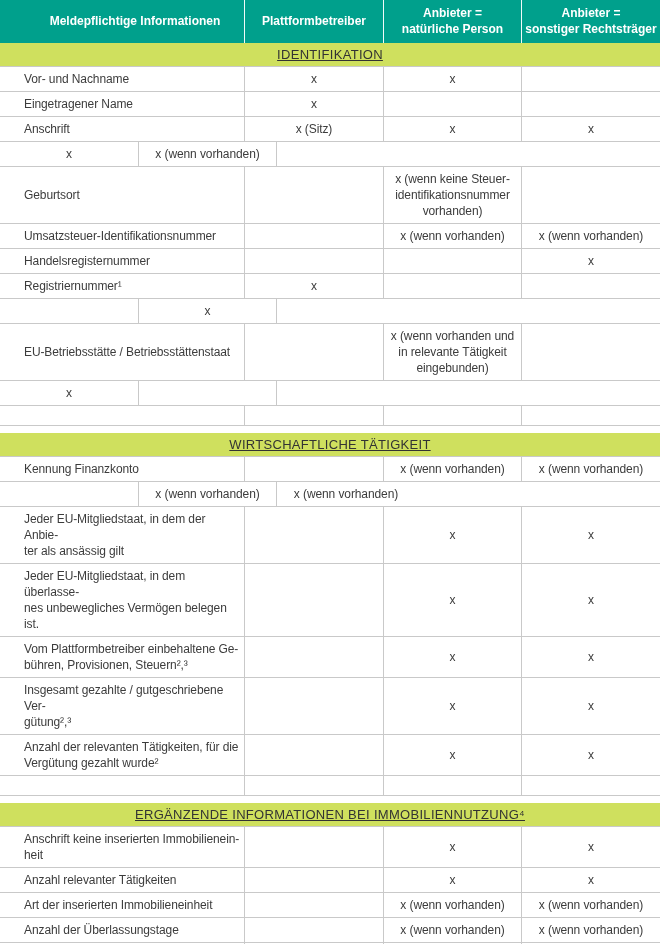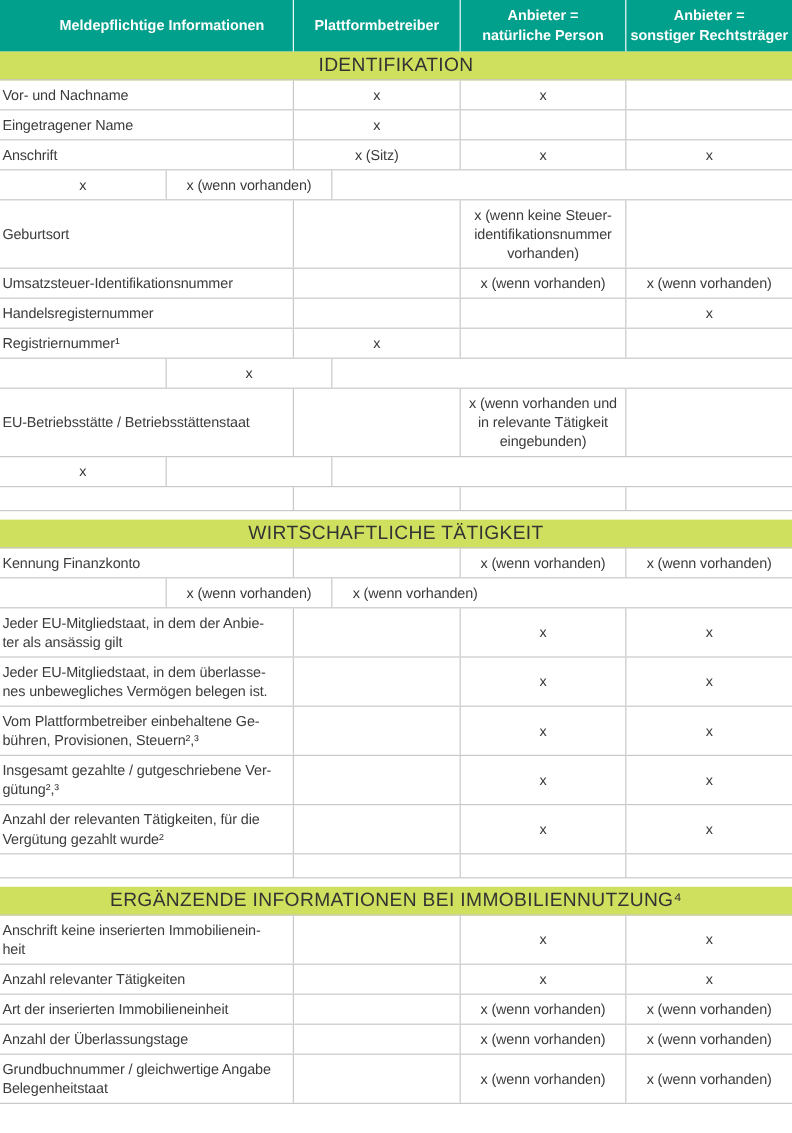--- a/index.html
+++ b/index.html
@@ -18,27 +18,27 @@
   .th{display:flex;align-items:center;justify-content:center;text-align:center;
       color:var(--header_text);font-weight:bold;font-size:12px;line-height:1.3;
       white-space:pre-line;padding:2px 2px;}
   .th:not(:last-child){border-right:1px solid rgba(255,255,255,.95);}
   .c1{width:245px;padding-left:28px;}
   .c2{width:139px;}
   .c3{width:138px;}
   .c4{width:138px;}
   .band{height:24px;background:var(--lime);display:flex;align-items:center;justify-content:center;
         border-bottom:1px solid var(--border);}
-  .band-text{font-size:16px;color:var(--section_text);letter-spacing:.3px;}
+  .band-text{font-size:13px;color:var(--section_text);text-decoration:underline;letter-spacing:.3px;}
   .row{display:flex;border-bottom:1px solid var(--border);}
   .cell{display:flex;align-items:center;justify-content:center;text-align:center;
         font-size:12px;color:var(--body_text);line-height:16px;min-height:24px;
         padding:4px 2px;white-space:pre-line;letter-spacing:-0.1px;}
   .cell:not(:last-child){border-right:1px solid var(--border);}
-  .cell.label{justify-content:flex-start;text-align:left;padding-left:2px;padding-right:4px;}
+  .cell.label{justify-content:flex-start;text-align:left;padding-left:24px;padding-right:4px;}
   .spacer-row{display:flex;height:20px;border-bottom:1px solid var(--border);}
   .spacer-row .cell{padding:0;min-height:0;}
   .gap{height:7px;}
 </style>
 </head>
 <body>
 
 <div class="table">
 
   <div class="thead">

